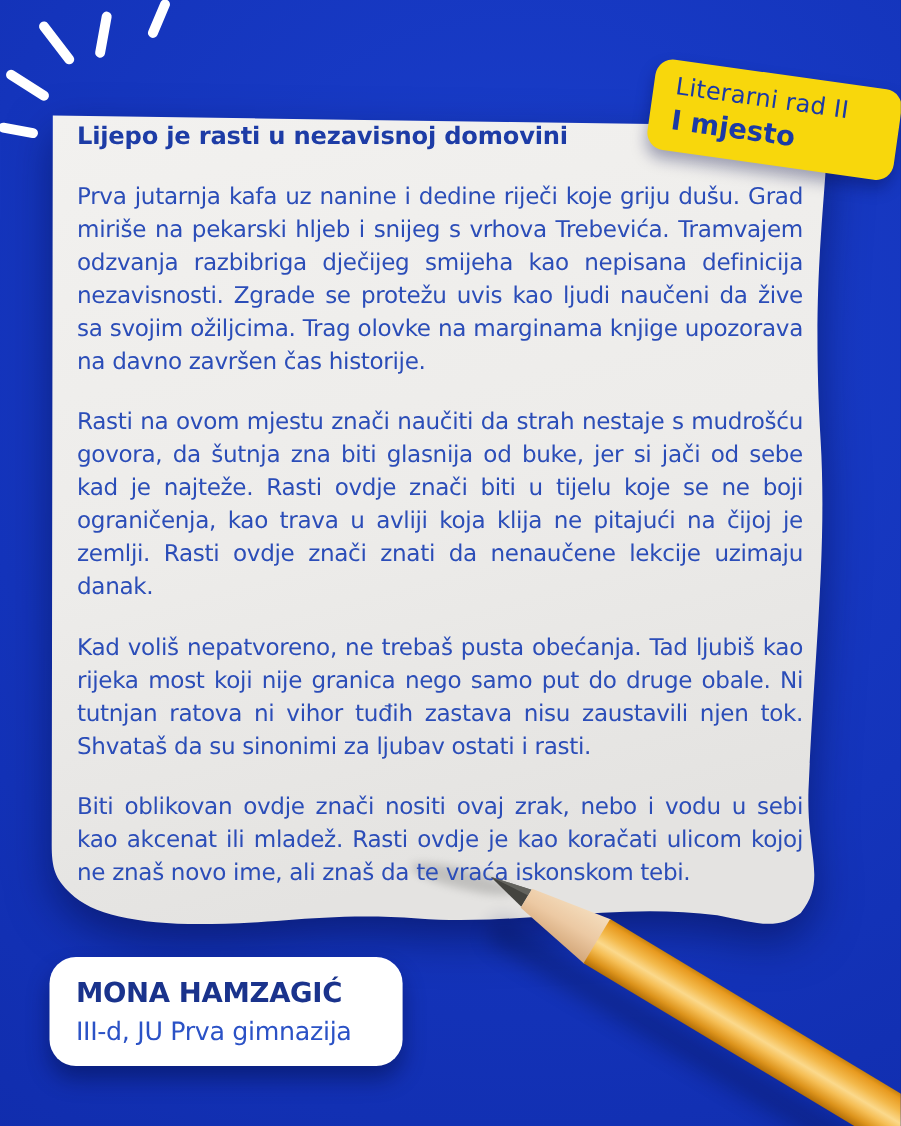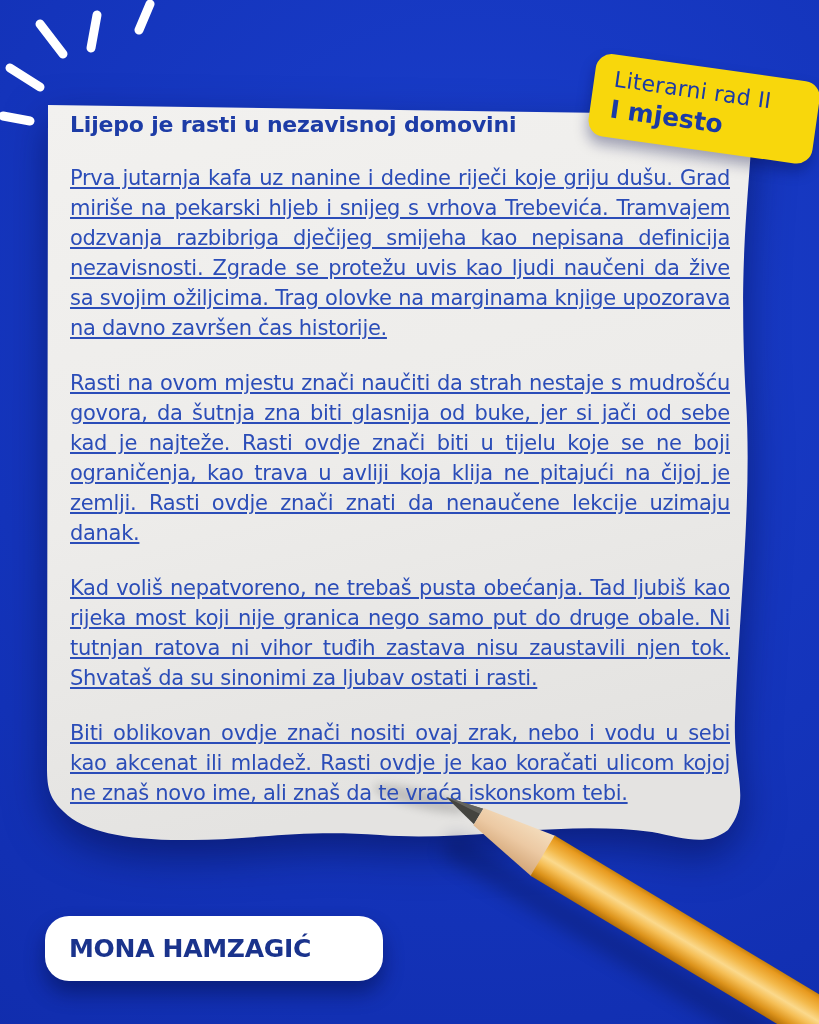--- a/index.html
+++ b/index.html
@@ -18,39 +18,39 @@
   .paper-text{
     position:absolute;left:70px;top:112px;width:660px;
     color:#2b4db8;
   }
   .essay-title{
     font-size:22px;font-weight:bold;color:#1d3ca6;
     margin:0 0 26px 0;letter-spacing:-0.2px;
   }
   .essay-para{
     font-size:21px;line-height:30px;margin:0 0 25px 0;
-    text-align:justify;color:#2b4db8;letter-spacing:-0.3px;text-decoration:underline;
+    text-align:justify;color:#2b4db8;letter-spacing:-0.3px;
   }
   .essay-para:last-child{margin-bottom:0;}
   
   .badge{
     position:absolute;left:598px;top:52px;width:198px;
     padding:12px 8px 14px 20px;
     background:#f8d70c;border-radius:16px;
     transform:rotate(8deg);transform-origin:top left;
     box-shadow:0 8px 14px rgba(6,12,70,0.35);
     color:#1b3aa6;
   }
   .badge-line1{font-size:22px;font-weight:400;letter-spacing:0.2px;}
   .badge-line2{font-size:25px;font-weight:bold;margin-top:3px;}
   
   .author-card{
-    position:absolute;left:45px;top:916px;width:292px;
+    position:absolute;left:45px;top:870px;width:292px;
     background:#ffffff;border-radius:24px;
-    padding:18px 22px 18px 24px;
+    padding:18px 5px 18px 24px;
     box-shadow:0 12px 20px rgba(3,10,60,0.45);
   }
   .author-name{font-size:25px;font-weight:bold;color:#1a338c;letter-spacing:-0.3px;}
   .author-line{font-size:23px;color:#2b52c6;margin-top:8px;letter-spacing:-0.3px;}
   
   .pencil-svg{position:absolute;left:0;top:0;width:819px;height:1024px;pointer-events:none;}
 </style>
 </head>
 <body>
 
@@ -126,15 +126,16 @@
       <polygon points="446,797 484,788 484,794" fill="#6b6b65" opacity="0.8"></polygon>
 
       <polygon points="484,787 484,807 560,821 560,774" fill="url(#woodGrad)"></polygon>
 
       <rect x="559" y="774" width="640" height="47" fill="url(#bodyGrad)"></rect>
     </g>
   </svg>
 
   <div class="author-card">
     <div class="author-name">MONA HAMZAGIĆ</div>
+    <div class="author-line">III-d, JU Prva gimnazija</div>
   </div>
 
 </div>
 
 </body></html>

